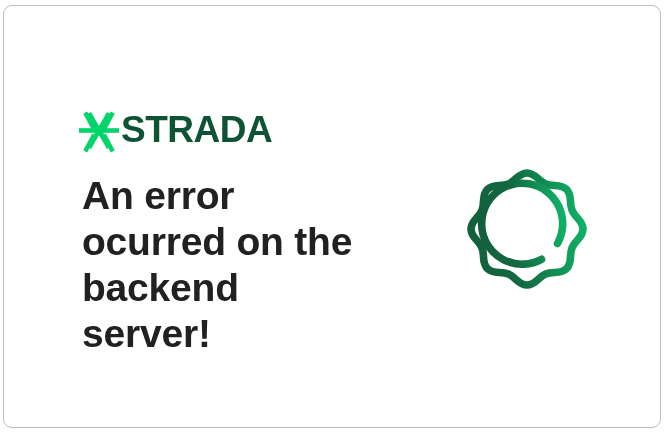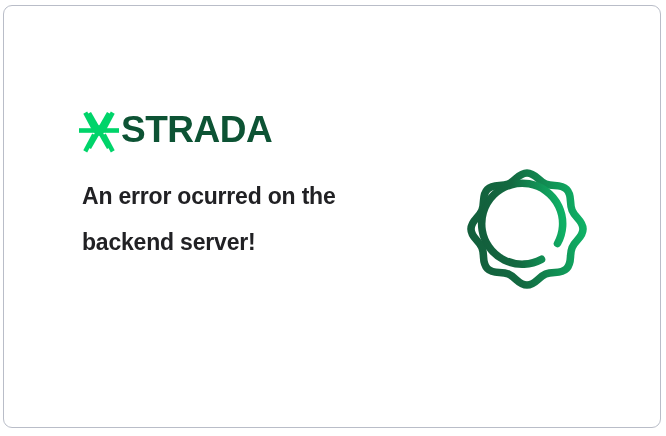--- a/index.html
+++ b/index.html
@@ -61,21 +61,21 @@
   }
 
   
   .error-message {
     position: absolute;
     left: 78px;
     top: 167px;
     width: 290px;
     margin: 0;
     font-family: "Liberation Sans", sans-serif;
-    font-size: 23px;
+    font-size: 39px;
     font-weight: bold;
     line-height: 46px;
     letter-spacing: -0.2px;
     color: #212124;
   }
 
   
   .gear-illustration {
     position: absolute;
     left: 441px;

